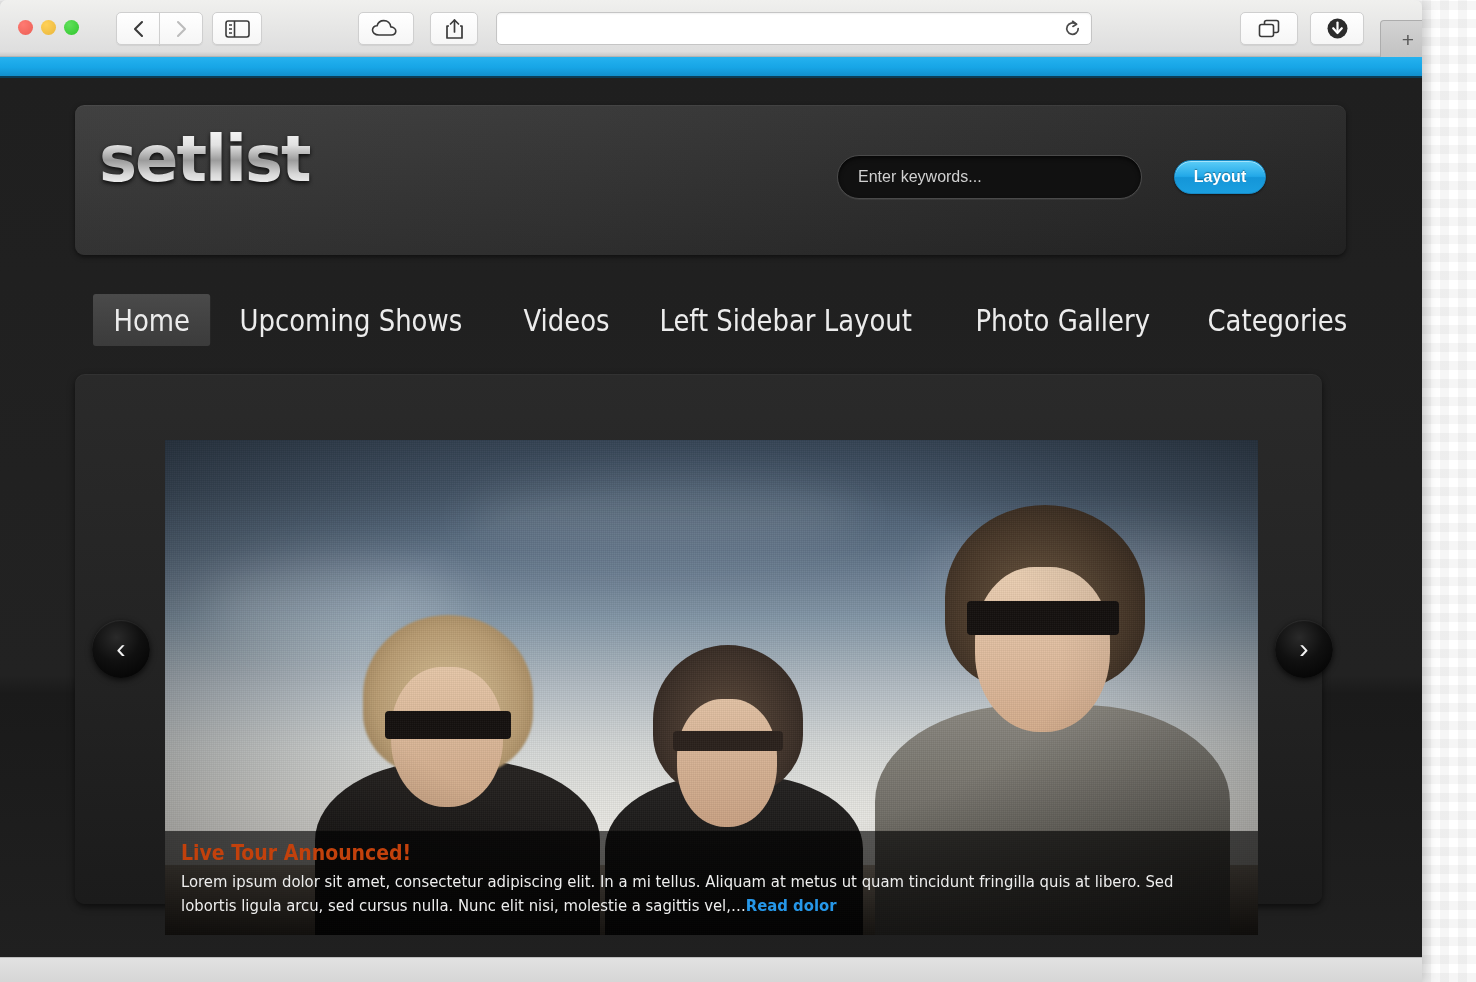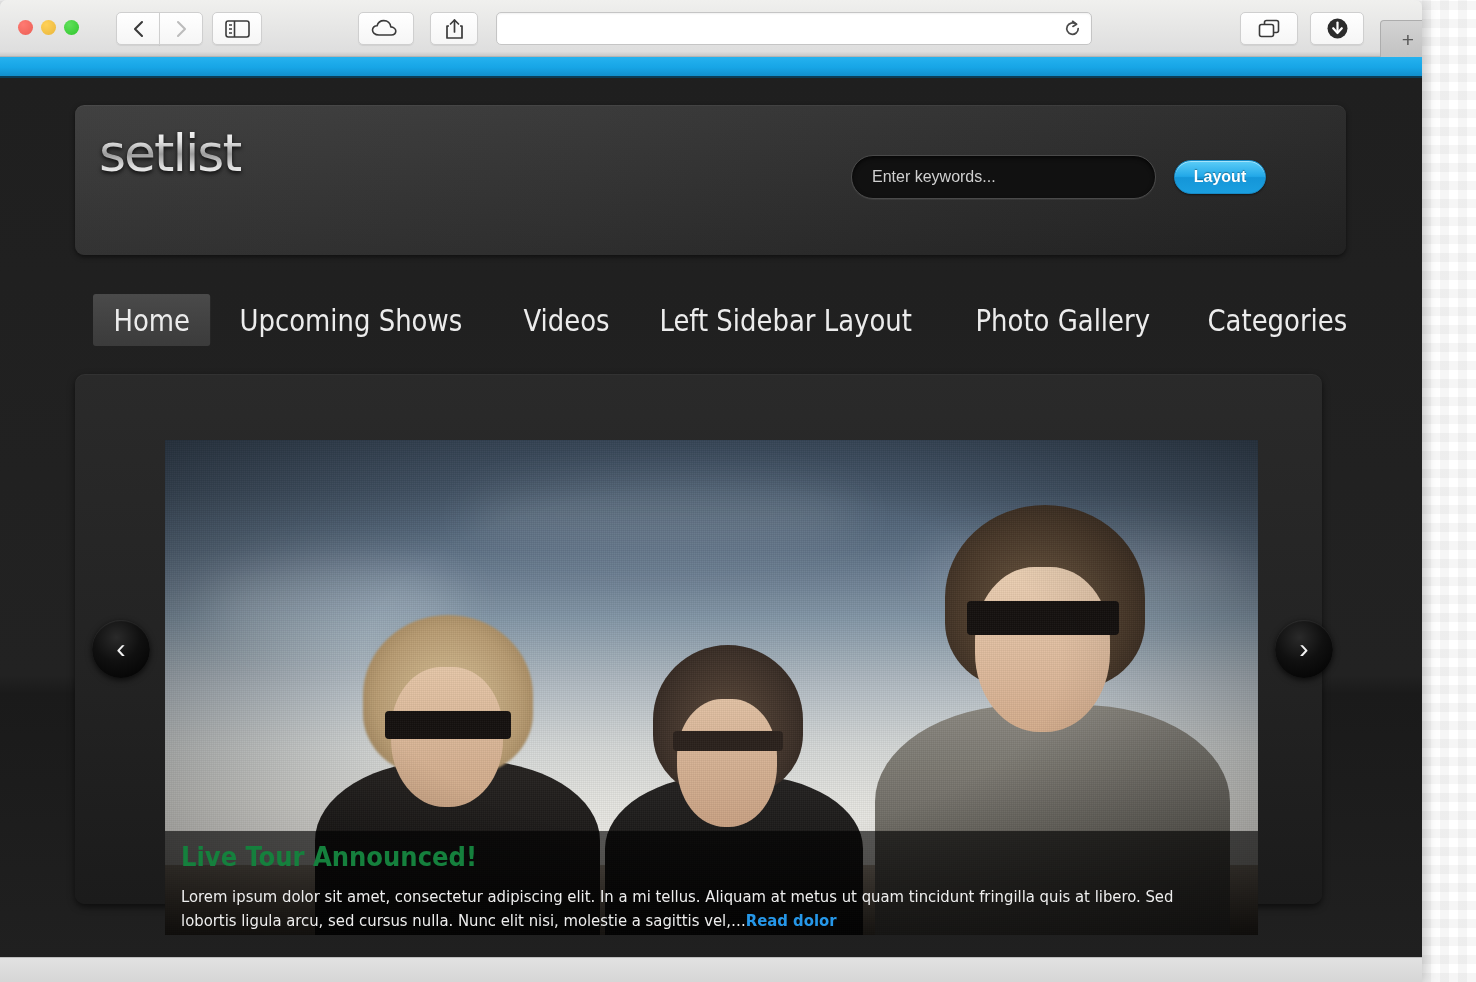--- a/index.html
+++ b/index.html
@@ -113,35 +113,35 @@
     background:
       linear-gradient(180deg, rgba(255,255,255,0.035), rgba(0,0,0,0.12)),
       linear-gradient(100deg,#3a3a3a 0%,#343434 40%,#2c2c2c 75%,#262626 100%);
     border-radius: 9px;
     box-shadow: 0 2px 5px rgba(0,0,0,0.55), inset 0 1px 0 rgba(255,255,255,0.05);
   }
 
   #logo {
     position: absolute; left: 24px; top: 22px;
     font-family: "DejaVu Sans", sans-serif;
-    font-weight: normal;
-    font-size: 52px;
+    font-weight: bold;
+    font-size: 64px;
     letter-spacing: -2px;
     line-height: 1;
     background: linear-gradient(180deg,#f8f8f8 0%,#e2e2e2 28%,#9b9b9b 52%,#d8d8d8 74%,#ffffff 100%);
     -webkit-background-clip: text;
     background-clip: text;
     color: transparent;
     -webkit-text-fill-color: transparent;
     filter: drop-shadow(0 2px 2px rgba(0,0,0,0.8));
   }
 
   #search-area {
     position: absolute; right: 80px; top: 50px;
-    display: flex; align-items: center; gap: 18px;
+    display: flex; align-items: center; gap: 32px;
   }
   #search-input {
     width: 305px; height: 44px;
     background: #111111;
     border: 1px solid #4a4a4a;
     border-radius: 24px;
     padding: 0 20px;
     color: #dcdcdc;
     font-size: 16px;
     font-family: "Liberation Sans", sans-serif;
@@ -283,24 +283,24 @@
 
   
   #slide-caption {
     position: absolute; left: 0; right: 0; bottom: 0;
     height: 104px;
     background: rgba(0,0,0,0.62);
     padding: 10px 16px 0 16px;
   }
   #caption-title {
     font-family: "DejaVu Sans Condensed", "Liberation Sans Narrow", "Liberation Sans", sans-serif;
-    color: #15803d;
-    font-size: 27px;
+    color: #c2410c;
+    font-size: 21px;
     font-weight: bold;
-    margin-bottom: 13px;
+    margin-bottom: 5px;
   }
   #caption-body {
     font-family: "DejaVu Sans Condensed", "Liberation Sans Narrow", "Liberation Sans", sans-serif;
     color: #eeeeee;
     font-size: 16.5px;
     line-height: 24px;
     max-width: 1020px;
   }
   #read-more {
     color: #2697e8;

